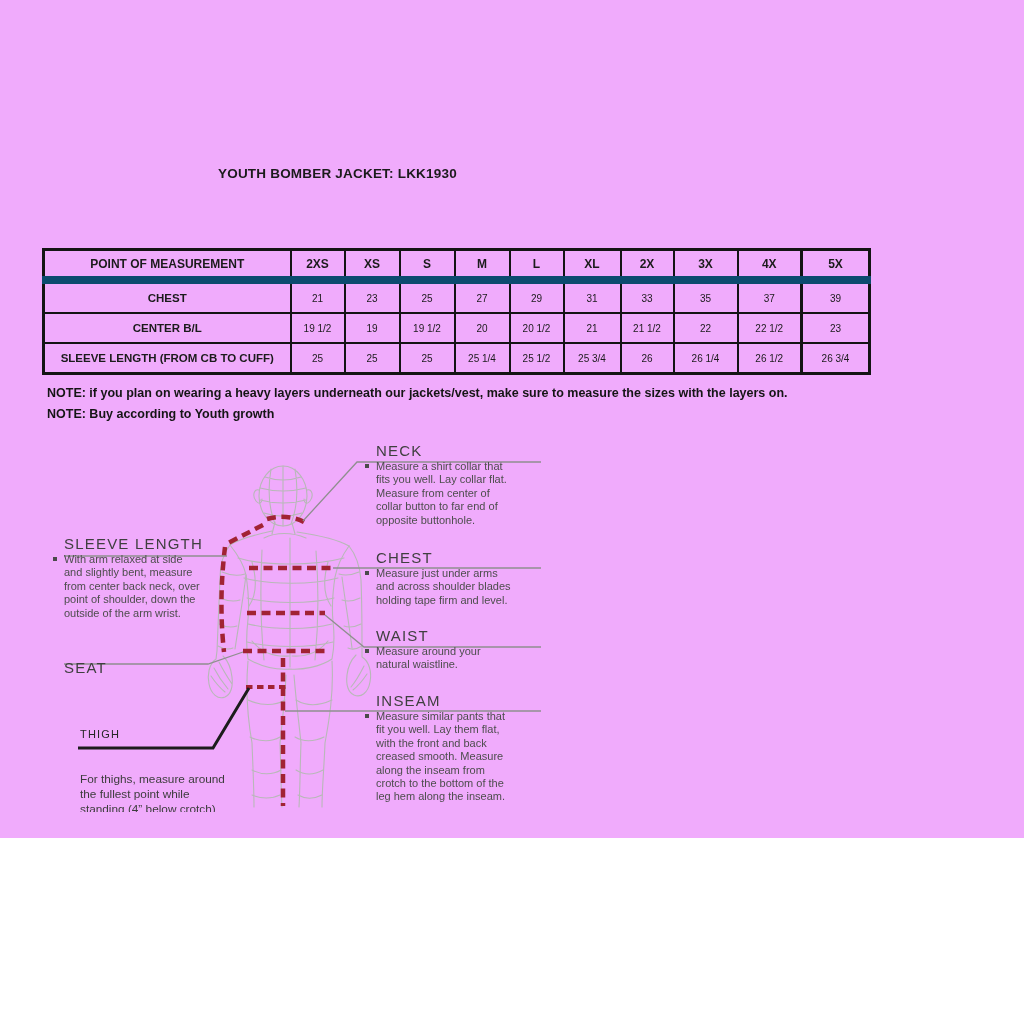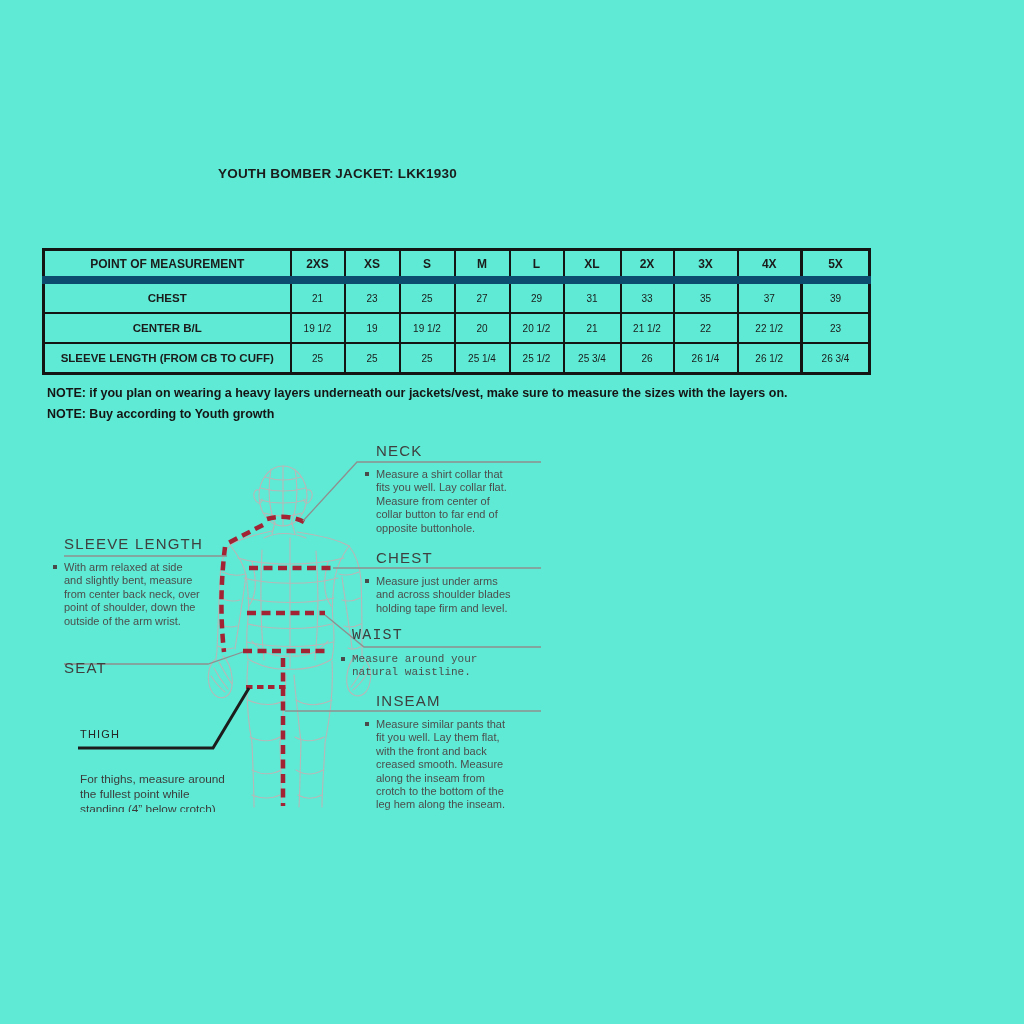--- a/index.html
+++ b/index.html
@@ -1,17 +1,17 @@
 <!DOCTYPE html>
 <html><head>
 <meta charset="utf-8">
 <style>
   html,body{margin:0;padding:0;background:#fff;}
   .page{
-    position:relative;width:1024px;height:1024px;background:#5eead4;overflow:hidden;
+    position:relative;width:1024px;height:838px;background:#f0abfc;overflow:hidden;
     font-family:"Liberation Sans",sans-serif;color:#1b1b1b;
   }
   
   .title{
     position:absolute;left:218px;top:166px;margin:0;
     font-size:13.5px;font-weight:bold;letter-spacing:.2px;color:#1b1b1b;
   }
   
   .size-table{
     position:absolute;left:42px;top:248px;width:826px;
@@ -30,38 +30,38 @@
   
   .notes{position:absolute;left:47px;top:385px;}
   .note{margin:0 0 5px 0;font-size:12.5px;font-weight:bold;line-height:16px;color:#151515;}
   
   .diagram{position:absolute;left:0;top:430px;width:1024px;height:382px;overflow:hidden;}
   .diagram svg{position:absolute;left:0;top:0;}
   .guide-sec{position:absolute;}
   .guide-head{
     font-size:15px;line-height:19px;color:#3f3f3f;letter-spacing:1.2px;font-weight:normal;
   }
-  .guide-body{display:flex;margin-top:8px;margin-left:-11px;}
+  .guide-body{display:flex;margin-left:-11px;}
   .guide-body .bullet{
     flex:0 0 auto;width:4px;height:4px;background:#4a4a4a;margin:4px 7px 0 0;
   }
   .guide-body .txt{
     font-size:11px;line-height:13.4px;color:#4d4d4d;white-space:pre-line;
   }
   .guide-body.no-bullet{margin-left:0;}
   
   .sec-sleeve-length{left:64px;top:104px;width:175px;}
   .sec-seat{left:64px;top:228px;width:175px;}
   .sec-thigh{left:80px;top:295px;width:160px;}
   .sec-thigh .guide-head{font-size:11px;color:#262626;}
   .sec-thigh .guide-body{margin-top:28px;}
   .sec-thigh .txt{font-size:11.8px;line-height:15px;color:#3c3c3c;}
   .sec-neck{left:376px;top:11px;width:172px;}
   .sec-chest{left:376px;top:118px;width:172px;}
-  .sec-waist{left:352px;top:196px;width:172px;font-family:Liberation Mono, monospace;}
+  .sec-waist{left:376px;top:196px;width:172px;}
   .sec-inseam{left:376px;top:261px;width:172px;}
 </style>
 </head>
 <body>
 
 <div class="page">
 
   <h1 class="title">YOUTH BOMBER JACKET: LKK1930</h1>
 
   <table class="size-table">

